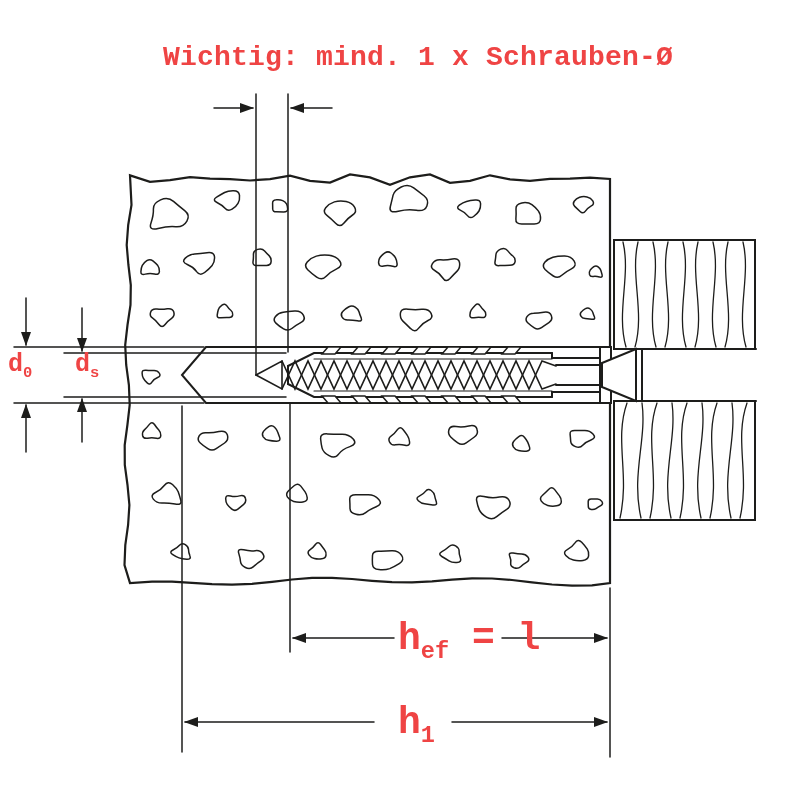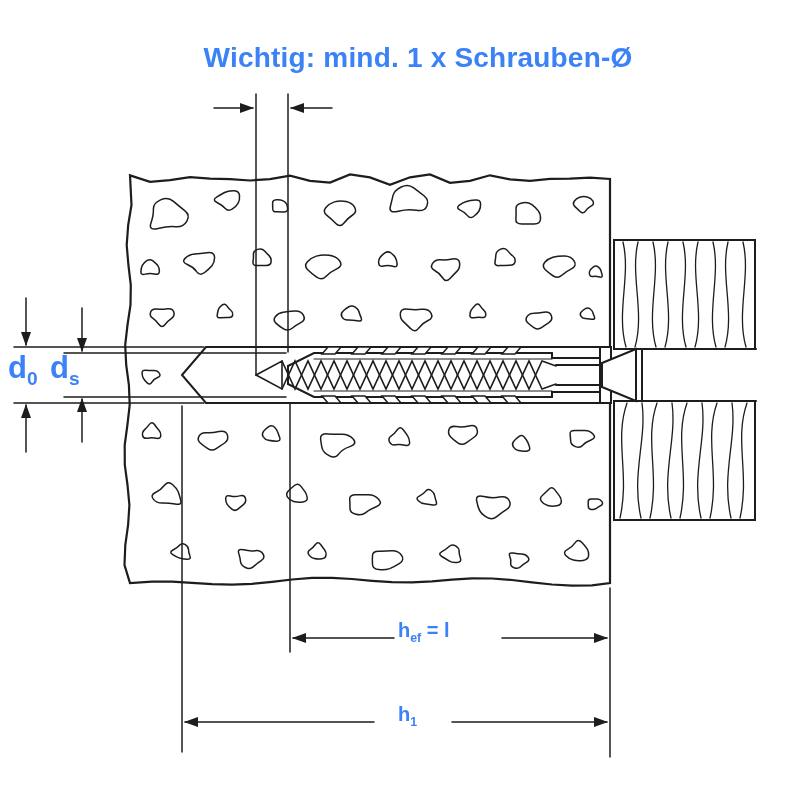--- a/index.html
+++ b/index.html
@@ -1,29 +1,29 @@
 <!DOCTYPE html>
 <html><head>
 <meta charset="utf-8">
 <style>
   html,body{margin:0;padding:0;background:#fff;}
   .stage{
     position:relative;width:800px;height:800px;background:#ffffff;
-    font-family:Liberation Sans, sans-serif;color:#3b82f6;overflow:hidden;
+    font-family:Liberation Mono, monospace;color:#ef4444;overflow:hidden;
   }
   .stage svg{position:absolute;left:0;top:0;width:800px;height:800px;}
   .diagram-title{
     position:absolute;top:42px;left:0;right:0;text-align:center;
     font-size:28px;font-weight:bold;transform:translateX(18px);
     letter-spacing:.2px;
   }
-  .dim-label{position:absolute;font-weight:bold;font-size:31px;line-height:1;}
+  .dim-label{position:absolute;font-weight:bold;font-size:25px;line-height:1;}
   .dim-label sub{font-size:0.62em;font-weight:bold;}
   .dim-label .suffix{white-space:pre;}
-  .dim-label.small{font-size:20px;}
+  .dim-label.small{font-size:38px;}
 </style>
 </head>
 <body>
 
 <div class="stage">
 
   <svg viewBox="0 0 800 800" fill="none" stroke="#1d1d1b" stroke-linecap="round">
     <defs>
       <marker id="arr" markerWidth="14" markerHeight="10" refX="13" refY="5" orient="auto" markerUnits="userSpaceOnUse">
         <path d="M0,0 L14,5 L0,10 Z" fill="#1d1d1b" stroke="none"></path>
@@ -170,21 +170,21 @@
       </g>
     </g>
   </svg>
 
   <div class="diagram-title">Wichtig: mind. 1 x Schrauben-Ø</div>
 
   <div class="dim-label" style="left:8px;top:352px;">
     <span>d</span><sub>0</sub>
   </div>
 
-  <div class="dim-label" style="left:50px;top:352px;">
+  <div class="dim-label" style="left:75px;top:352px;">
     <span>d</span><sub>s</sub>
   </div>
 
   <div class="dim-label small" style="left:398px;top:620px;">
     <span>h</span><sub>ef</sub><span class="suffix"> = l</span>
   </div>
 
   <div class="dim-label small" style="left:398px;top:704px;">
     <span>h</span><sub>1</sub>
   </div>

